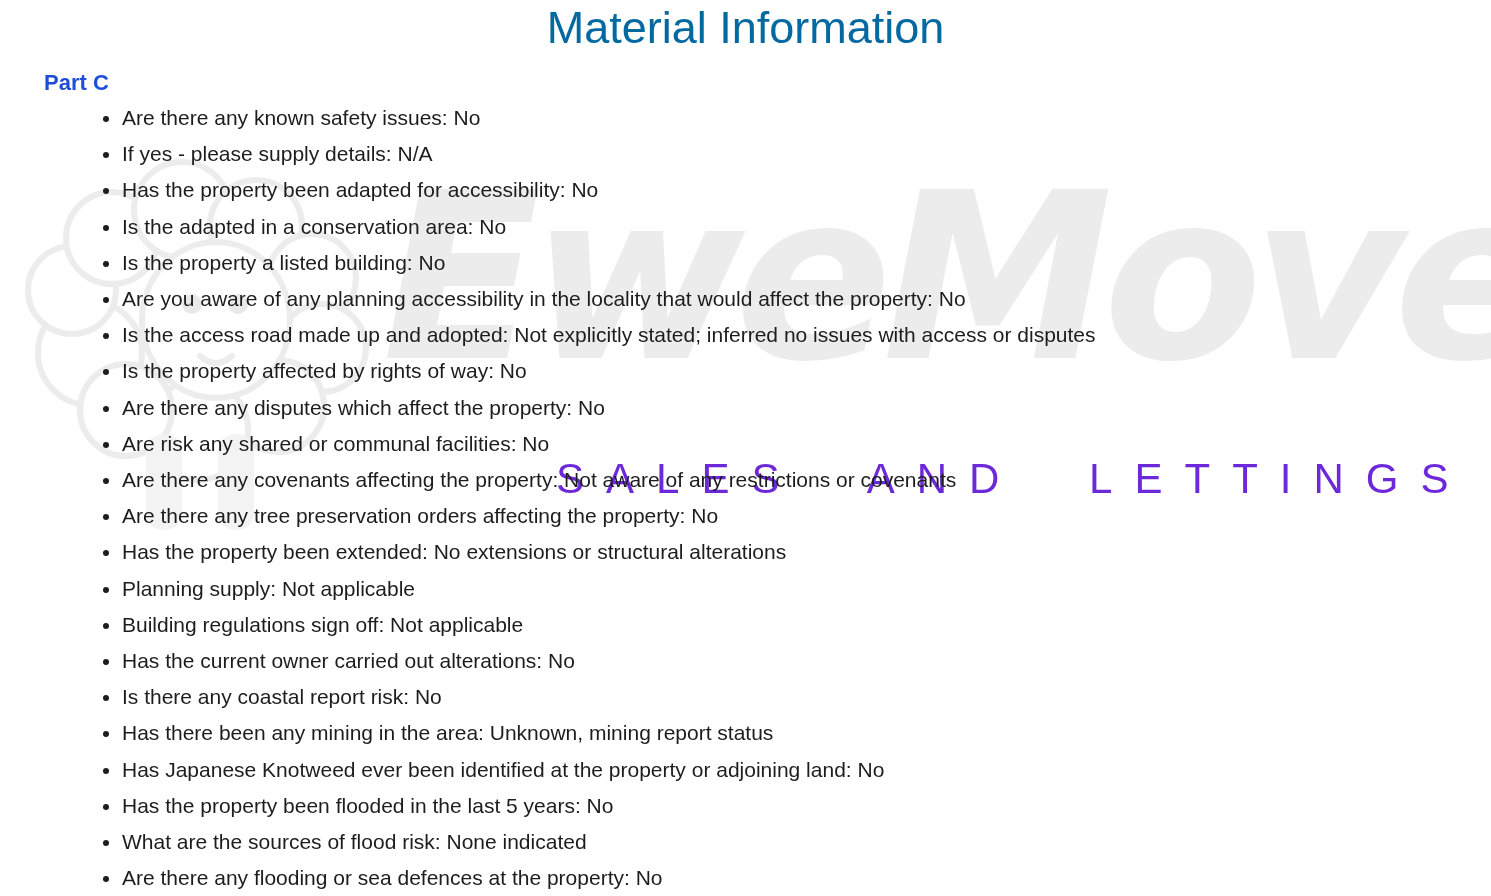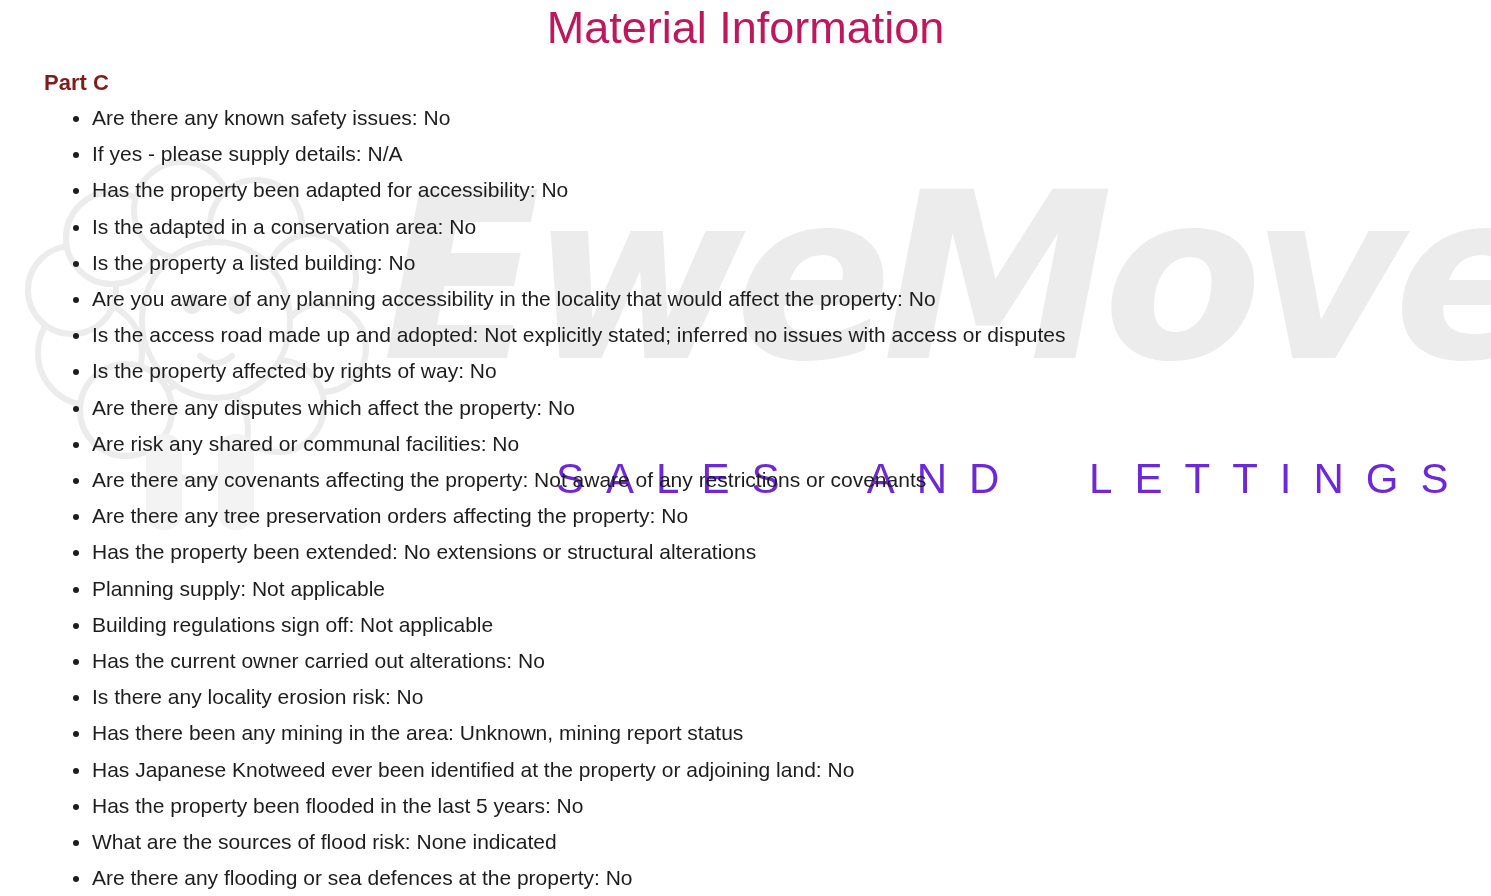--- a/index.html
+++ b/index.html
@@ -60,39 +60,40 @@
     position: relative;
     z-index: 1;
   }
   .page-title {
     margin: 0;
     padding-top: 1px;
     text-align: center;
     font-size: 45px;
     font-weight: 400;
     line-height: 54px;
-    color: #be185d;
+    color: #0369a1;
   }
   .section-heading {
     margin: 14px 0 0 44px;
     font-size: 22px;
     font-weight: 700;
     line-height: 27px;
-    color: #7f1d1d;
+    color: #1d4ed8;
   }
   .qa-list {
     margin: 4px 0 0 0;
     padding-left: 92px;
     list-style: disc;
   }
   .qa-list li {
     font-size: 21px;
     line-height: 36.2px;
     white-space: nowrap;
     color: #1d1d1d;
+    margin-left: 30px;
   }
 </style>
 </head>
 <body>
 
 <div class="page">
 
   <div class="watermark" aria-hidden="true">
     <svg class="wm-sheep" viewBox="0 0 360 400" xmlns="http://www.w3.org/2000/svg">
       <g stroke="#ececec" stroke-width="6" fill="#ffffff">
@@ -135,21 +136,21 @@
         <li>Is the access road made up and adopted: Not explicitly stated; inferred no issues with access or disputes</li>
         <li>Is the property affected by rights of way: No</li>
         <li>Are there any disputes which affect the property: No</li>
         <li>Are risk any shared or communal facilities: No</li>
         <li>Are there any covenants affecting the property: Not aware of any restrictions or covenants</li>
         <li>Are there any tree preservation orders affecting the property: No</li>
         <li>Has the property been extended: No extensions or structural alterations</li>
         <li>Planning supply: Not applicable</li>
         <li>Building regulations sign off: Not applicable</li>
         <li>Has the current owner carried out alterations: No</li>
-        <li>Is there any locality erosion risk: No</li>
+        <li>Is there any coastal report risk: No</li>
         <li>Has there been any mining in the area: Unknown, mining report status</li>
         <li>Has Japanese Knotweed ever been identified at the property or adjoining land: No</li>
         <li>Has the property been flooded in the last 5 years: No</li>
         <li>What are the sources of flood risk: None indicated</li>
         <li>Are there any flooding or sea defences at the property: No</li>
       </ul>
   </div>
 
 </div>
 

